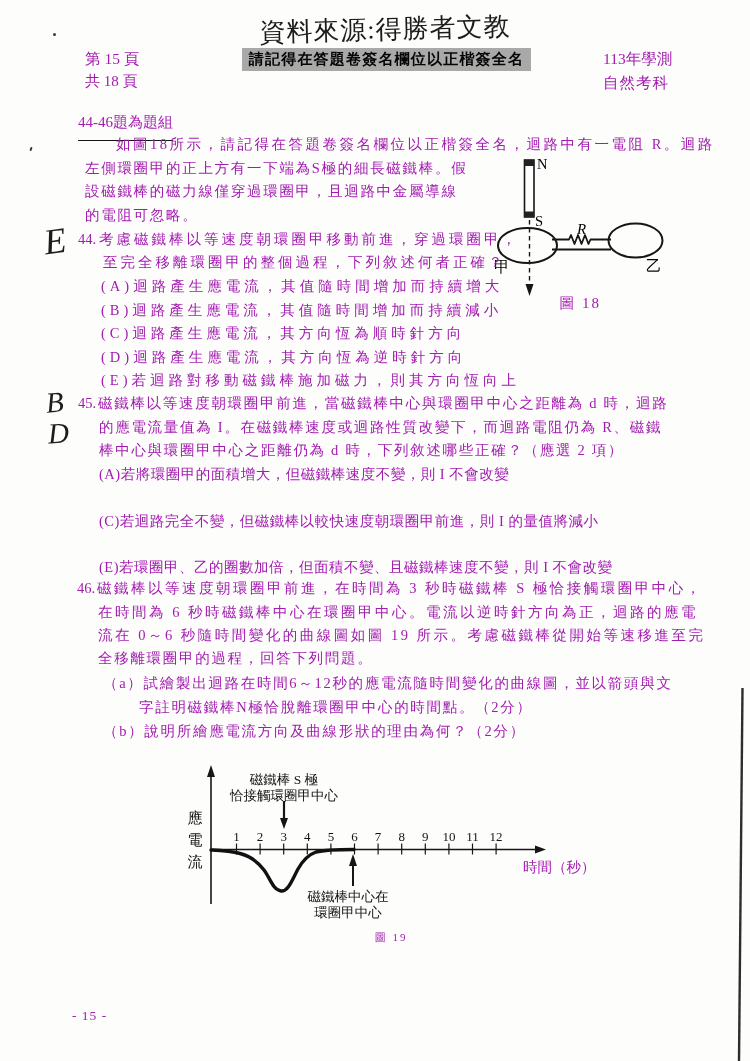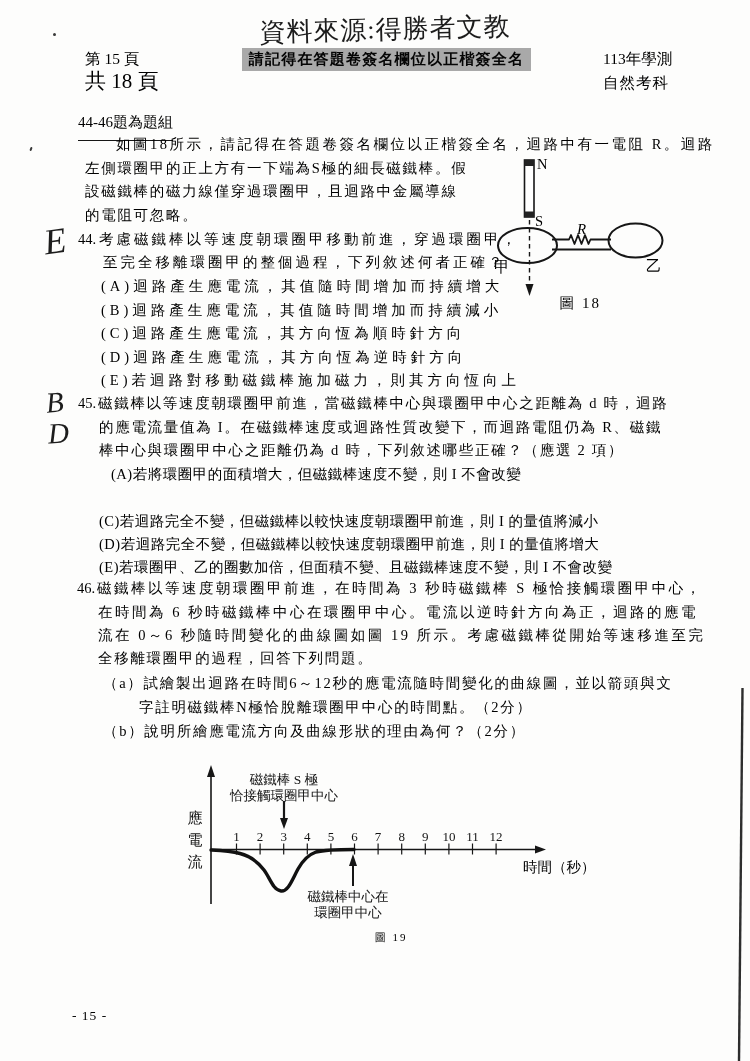--- a/index.html
+++ b/index.html
@@ -1,19 +1,19 @@
 <!DOCTYPE html>
 <html><head>
 <meta charset="utf-8">
 <style>
   html,body{margin:0;padding:0;background:#e9e9e9;}
   .page{position:relative;width:750px;height:1061px;background:#fdfdfc;overflow:hidden;
         font-family:"Liberation Serif","DejaVu Serif",serif;color:#141414;}
   .abs{position:absolute;}
-  .t{font-size:14.5px;line-height:20px;white-space:nowrap;color:#000000;}
+  .t{font-size:14.5px;line-height:20px;white-space:nowrap;color:#a21caf;}
   .hw{font-family:cursive,serif;color:#1c1c1c;}
   .underline{border-bottom:1.3px solid #161616;padding-bottom:8px;}
   .notice{background:#a9a9a9;color:#050505;font-weight:bold;text-align:center;
           font-size:15px;line-height:23px;letter-spacing:1.2px;}
   .ctr{text-align:center;}
   .ls0{letter-spacing:0.5px;} .ls1{letter-spacing:1.7px;} .ls2{letter-spacing:2.5px;}
   .ls3{letter-spacing:3px;} .ls4{letter-spacing:4px;}
   .fig-label{font-size:13.5px;line-height:17px;white-space:nowrap;}
   .ylab{font-size:15px;line-height:22px;white-space:pre-line;text-align:center;letter-spacing:0;}
   svg{position:absolute;overflow:visible;}
@@ -22,21 +22,21 @@
 </head>
 <body>
 
 <div class="page">
 
   <div class="speck" style="left:53px;top:33px;width:3px;height:3px;"></div>
   <div class="speck" style="left:30px;top:147px;width:2px;height:4px;border-radius:1px;transform:rotate(20deg);"></div>
 
   <div class="abs hw" style="left:255px;top:12px;width:260px;text-align:center;font-size:26px;letter-spacing:1px;transform:rotate(-1.5deg);">資料來源:得勝者文教</div>
   <div class="abs t" style="left:85px;top:49px;font-size:15.5px;">第 15 頁</div>
-  <div class="abs t" style="left:85px;top:71px;font-size:21px;">共 18 頁</div>
+  <div class="abs t" style="left:85px;top:71px;font-size:15px;">共 18 頁</div>
   <div class="abs notice" style="left:242px;top:48px;width:289px;height:23px;">請記得在答題卷簽名欄位以正楷簽全名</div>
   <div class="abs t" style="left:603px;top:49px;font-size:15.5px;">113年學測</div>
   <div class="abs t" style="left:603px;top:73px;font-size:15.5px;letter-spacing:1px;">自然考科</div>
 
   <div class="abs t underline" style="left:78px;top:112px;font-size:15px;">44-46題為題組</div>
 
   <div class="abs t ls2" style="left:116px;top:134px;">如圖18所示，請記得在答題卷簽名欄位以正楷簽全名，迴路中有一電阻 R。迴路</div>
   <div class="abs t ls1" style="left:85px;top:158px;">左側環圈甲的正上方有一下端為S極的細長磁鐵棒。假</div>
   <div class="abs t ls1" style="left:85px;top:181px;">設磁鐵棒的磁力線僅穿過環圈甲，且迴路中金屬導線</div>
   <div class="abs t ls1" style="left:85px;top:205px;">的電阻可忽略。</div>
@@ -72,23 +72,22 @@
   <div class="abs t ls4" style="left:101px;top:323px;">(C)迴路產生應電流，其方向恆為順時針方向</div>
   <div class="abs t ls4" style="left:101px;top:347px;">(D)迴路產生應電流，其方向恆為逆時針方向</div>
   <div class="abs t ls4" style="left:101px;top:370px;">(E)若迴路對移動磁鐵棒施加磁力，則其方向恆向上</div>
 
   <div class="abs hw" style="left:46px;top:386px;font-size:29px;transform:rotate(-5deg);font-style:italic;">B</div>
   <div class="abs hw" style="left:48px;top:417px;font-size:29px;transform:rotate(-3deg);font-style:italic;">D</div>
   <div class="abs t" style="left:78px;top:393px;">45.</div>
   <div class="abs t ls1" style="left:98px;top:393px;">磁鐵棒以等速度朝環圈甲前進，當磁鐵棒中心與環圈甲中心之距離為 d 時，迴路</div>
   <div class="abs t ls1" style="left:99px;top:417px;">的應電流量值為 I。在磁鐵棒速度或迴路性質改變下，而迴路電阻仍為 R、磁鐵</div>
   <div class="abs t ls1" style="left:99px;top:440px;">棒中心與環圈甲中心之距離仍為 d 時，下列敘述哪些正確？（應選 2 項）</div>
-  <div class="abs t ls0" style="left:111px;top:464px;">(A)若將環圈甲的面積增大，但磁鐵棒速度不變，則 I 不會改變</div>
+  <div class="abs t ls0" style="left:99px;top:464px;">(A)若將環圈甲的面積增大，但磁鐵棒速度不變，則 I 不會改變</div>
   <div class="abs t ls0" style="left:99px;top:511px;">(C)若迴路完全不變，但磁鐵棒以較快速度朝環圈甲前進，則 I 的量值將減小</div>
-  <div class="abs t ls0" style="left:99px;top:534px;">(D)若迴路完全不變，但磁鐵棒以較快速度朝環圈甲前進，則 I 的量值將增大</div>
   <div class="abs t ls0" style="left:99px;top:557px;">(E)若環圈甲、乙的圈數加倍，但面積不變、且磁鐵棒速度不變，則 I 不會改變</div>
 
   <div class="abs t" style="left:77px;top:578px;">46.</div>
   <div class="abs t ls2" style="left:97px;top:578px;">磁鐵棒以等速度朝環圈甲前進，在時間為 3 秒時磁鐵棒 S 極恰接觸環圈甲中心，</div>
   <div class="abs t ls2" style="left:98px;top:602px;">在時間為 6 秒時磁鐵棒中心在環圈甲中心。電流以逆時針方向為正，迴路的應電</div>
   <div class="abs t ls2" style="left:98px;top:625px;">流在 0～6 秒隨時間變化的曲線圖如圖 19 所示。考慮磁鐵棒從開始等速移進至完</div>
   <div class="abs t ls1" style="left:98px;top:648px;">全移離環圈甲的過程，回答下列問題。</div>
   <div class="abs t ls1" style="left:103px;top:673px;">（a）試繪製出迴路在時間6～12秒的應電流隨時間變化的曲線圖，並以箭頭與文</div>
   <div class="abs t ls1" style="left:139px;top:697px;">字註明磁鐵棒N極恰脫離環圈甲中心的時間點。（2分）</div>
   <div class="abs t ls1" style="left:103px;top:721px;">（b）說明所繪應電流方向及曲線形狀的理由為何？（2分）</div>

